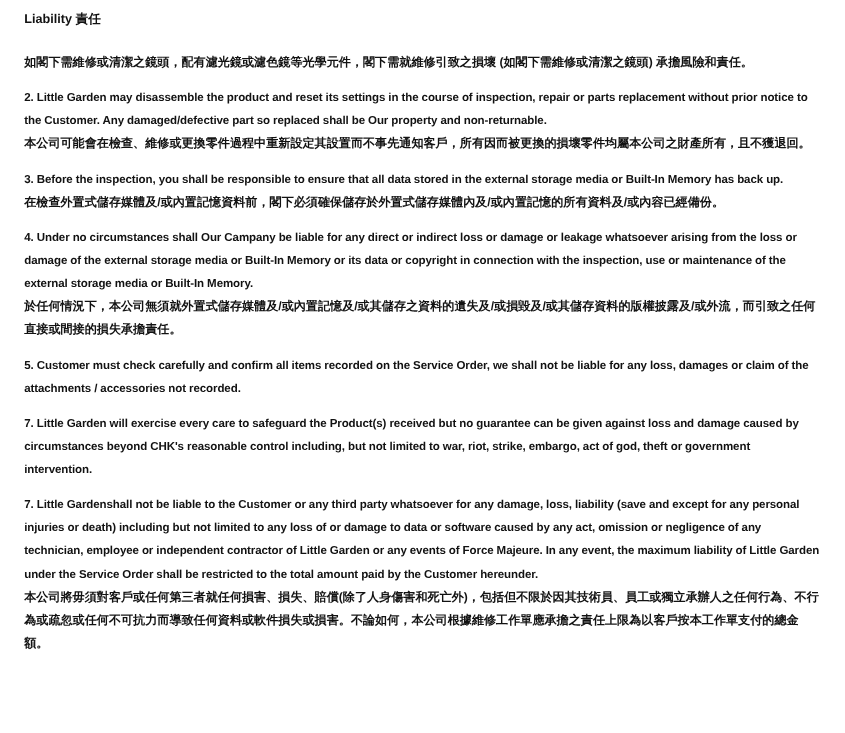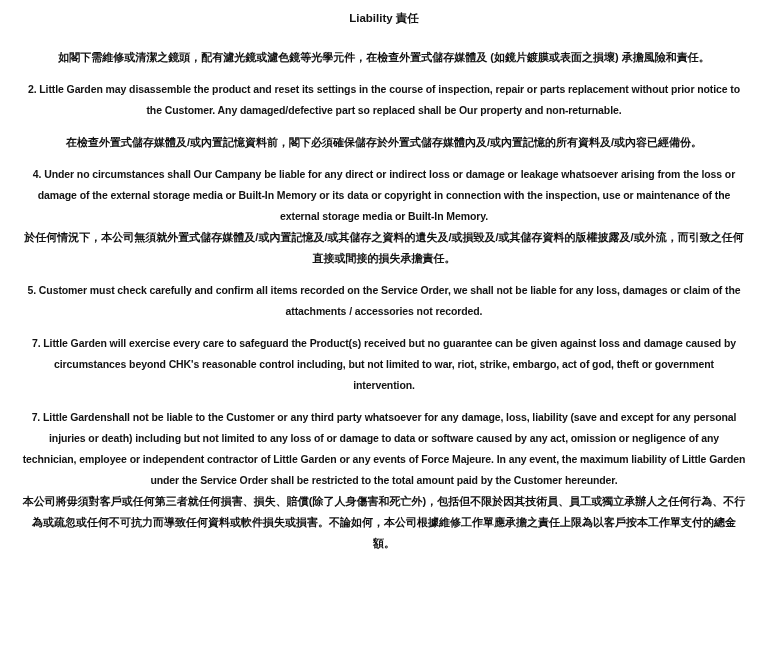--- a/index.html
+++ b/index.html
@@ -1,15 +1,15 @@
 <!DOCTYPE html>
 <html><head>
 <meta charset="utf-8">
 <style>
-  * { margin: 0; padding: 0; box-sizing: border-box; text-align: center; }
+  * { margin: 0; padding: 0; box-sizing: border-box; }
   html, body { background: #ffffff; }
   body {
     width: 768px;
     height: 666px;
     overflow: hidden;
     font-family: "Liberation Sans", "DejaVu Sans", sans-serif;
     font-weight: 700;
     color: #121212;
     padding: 11px 22px 0 22px;
     -webkit-font-smoothing: antialiased;
@@ -31,28 +31,30 @@
     font-size: 11px;
     line-height: 21px;
   }
 </style>
 </head>
 <body>
 
 <div class="doc-title">Liability 責任</div>
 
 <div class="clause">
-  <div class="zh">如閣下需維修或清潔之鏡頭，配有濾光鏡或濾色鏡等光學元件，在檢查外置式儲存媒體及 (如鏡片鍍膜或表面之損壞) 承擔風險和責任。</div>
+  <div class="zh">如閣下需維修或清潔之鏡頭，配有濾光鏡或濾色鏡等光學元件，閣下需就維修引致之損壞 (如閣下需維修或清潔之鏡頭) 承擔風險和責任。</div>
 </div>
 
 <div class="clause">
   <div class="en">2. Little Garden may disassemble the product and reset its settings in the course of inspection, repair or parts replacement without prior notice to the Customer. Any damaged/defective part so replaced shall be Our property and non-returnable.</div>
+  <div class="zh">本公司可能會在檢查、維修或更換零件過程中重新設定其設置而不事先通知客戶，所有因而被更換的損壞零件均屬本公司之財產所有，且不獲退回。</div>
 </div>
 
 <div class="clause">
+  <div class="en">3. Before the inspection, you shall be responsible to ensure that all data stored in the external storage media or Built-In Memory has back up.</div>
   <div class="zh">在檢查外置式儲存媒體及/或內置記憶資料前，閣下必須確保儲存於外置式儲存媒體內及/或內置記憶的所有資料及/或內容已經備份。</div>
 </div>
 
 <div class="clause">
   <div class="en">4. Under no circumstances shall Our Campany be liable for any direct or indirect loss or damage or leakage whatsoever arising from the loss or damage of the external storage media or Built-In Memory or its data or copyright in connection with the inspection, use or maintenance of the external storage media or Built-In Memory.</div>
   <div class="zh">於任何情況下，本公司無須就外置式儲存媒體及/或內置記憶及/或其儲存之資料的遺失及/或損毀及/或其儲存資料的版權披露及/或外流，而引致之任何直接或間接的損失承擔責任。</div>
 </div>
 
 <div class="clause">
   <div class="en">5. Customer must check carefully and confirm all items recorded on the Service Order, we shall not be liable for any loss, damages or claim of the attachments / accessories not recorded.</div>

